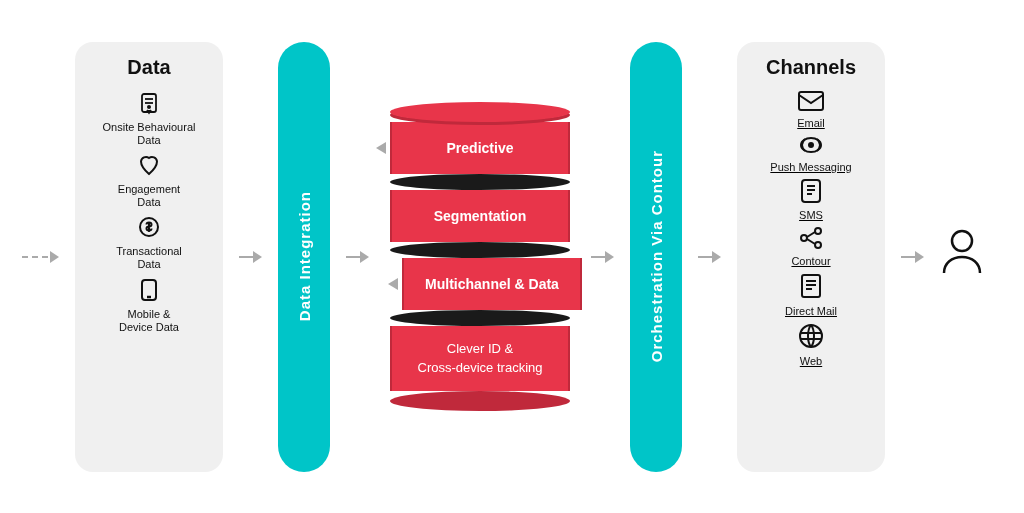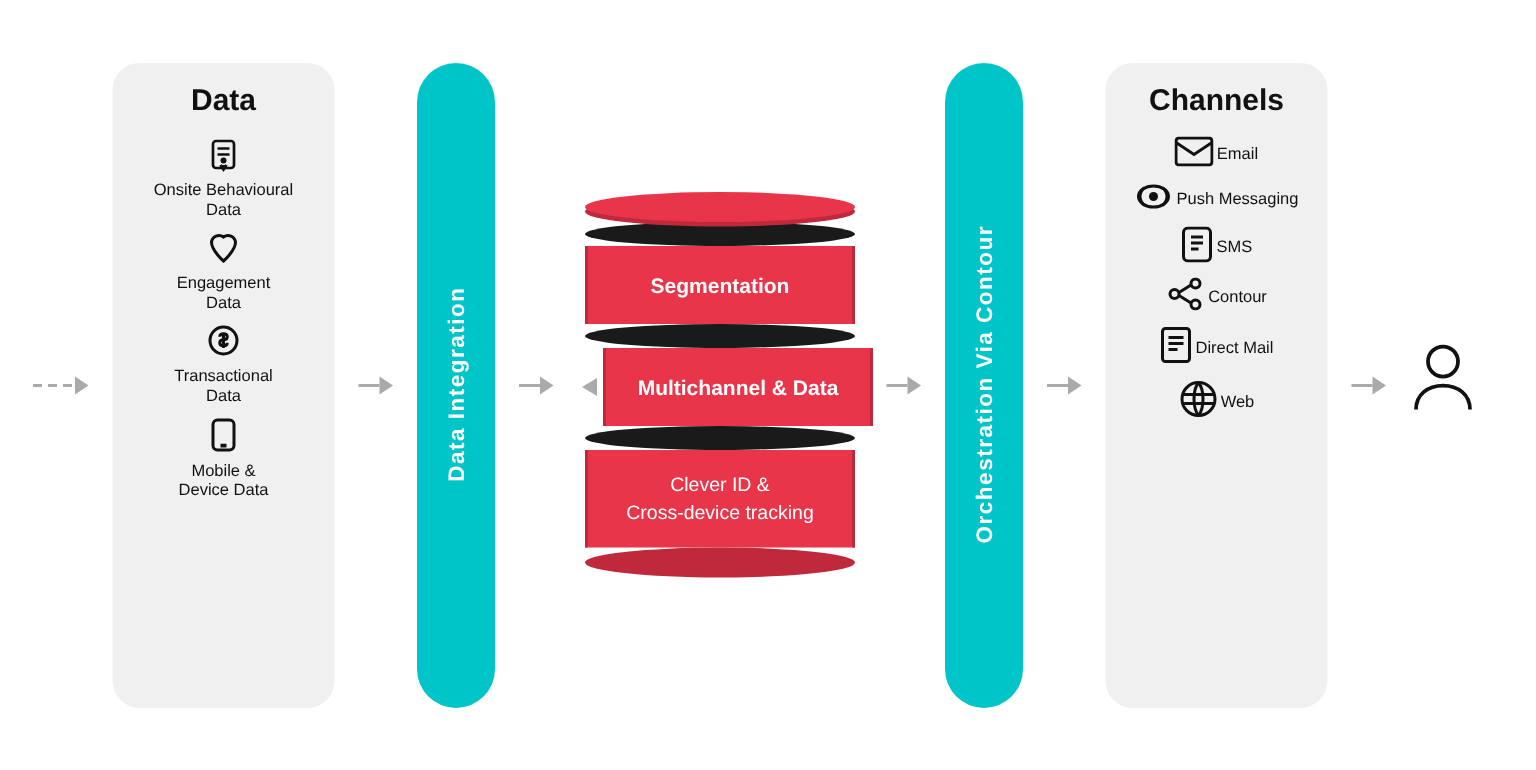--- a/index.html
+++ b/index.html
@@ -123,23 +123,24 @@
       height: 430px;
       display: flex;
       flex-direction: column;
       align-items: center;
       padding: 14px 2px;
       gap: 6px;
       flex-shrink: 0;
     }
     .channel-item {
       display: flex;
-      flex-direction: row;
+      flex-direction: column;
       align-items: center;
       gap: 2px;
+      text-decoration: underline;
     }
     .channel-item .icon-wrap {
       font-size: 22px;
       color: #111;
       line-height: 1;
     }
     .channel-item .label {
       font-size: 11px;
       color: #111;
       text-align: center;
@@ -233,20 +234,24 @@
 
   <div class="arrow">
     <div class="arrow-line" style="width:14px"></div>
     <div class="arrow-head"></div>
   </div>
 
   <div class="db-container">
 
     <div style="width:180px; height:20px; background:#E8354A; border-radius:50%; position:relative; z-index:4; box-shadow: 0 3px 0 #c0293b;"></div>
 
+    <div class="seg-wrap" style="position:relative; width:180px;">
+      <div style="background:#E8354A; width:180px; padding:18px 8px; text-align:center; color:#fff; font-size:14px; font-weight:700; border-left: 2px solid #c0293b; border-right: 2px solid #c0293b;">Predictive</div>
+      <div class="mini-arrow-left" style="top:50%; transform:translateY(-50%);"></div>
+    </div>
     <div style="width:180px; height:16px; background:#1a1a1a; border-radius:50%;"></div>
 
     <div class="seg-wrap" style="position:relative; width:180px;">
       <div style="background:#E8354A; width:180px; padding:18px 8px; text-align:center; color:#fff; font-size:14px; font-weight:700; border-left: 2px solid #c0293b; border-right: 2px solid #c0293b;">Segmentation</div>
     </div>
     <div style="width:180px; height:16px; background:#1a1a1a; border-radius:50%;"></div>
 
     <div class="seg-wrap" style="position:relative; width:156px;">
       <div style="background:#E8354A; width:180px; padding:18px 8px; text-align:center; color:#fff; font-size:14px; font-weight:700; border-left: 2px solid #c0293b; border-right: 2px solid #c0293b;">Multichannel &amp; Data</div>
       <div class="mini-arrow-left" style="top:50%; transform:translateY(-50%);"></div>

